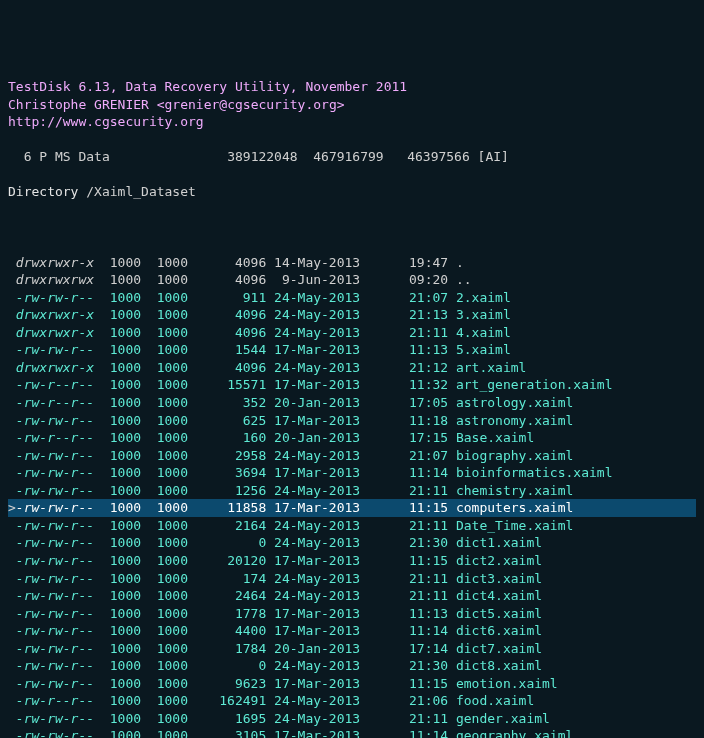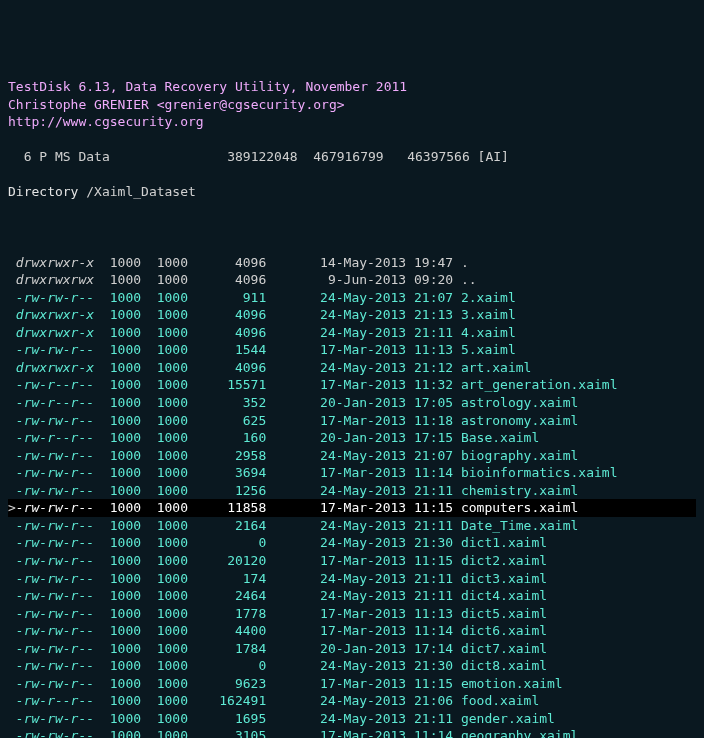--- a/index.html
+++ b/index.html
@@ -15,28 +15,28 @@
     height: 738px;
     box-sizing: border-box;
     overflow: hidden;
   }
   .header { color: #f0abfc; }
   .partition { color: #d0d0d0; }
   .dir-label { color: #e5e5e5; }
   .row { display: block; }
   .normal { color: #d0d0d0; }
   .deleted { color: #5eead4; }
-  .selected { background: #000000; color: #ffffff; }
+  .selected { background: #0c4a6e; color: #ffffff; }
   .cursor { color: #d0d0d0; }
   .perms { display: inline-block; width: 10ch; font-style: italic; }
   .uid { display: inline-block; width: 6ch; text-align: right; }
   .gid { display: inline-block; width: 6ch; text-align: right; }
   .size { display: inline-block; width: 10ch; text-align: right; }
-  .date { display: inline-block; width: 12ch; text-align: right; padding-left: 46px; }
-  .time { display: inline-block; width: 6ch; text-align: right; }
+  .date { display: inline-block; width: 12ch; text-align: right; }
+  .time { display: inline-block; width: 6ch; text-align: right; margin-left: 41px; }
   .name { display: inline-block; padding-left: 1ch; }
 </style>
 </head>
 <body>
 
 
 
 <div class="header"><span>TestDisk 6.13, Data Recovery Utility, November 2011</span>
 <span>Christophe GRENIER &lt;grenier@cgsecurity.org&gt;</span>
 <span>http://www.cgsecurity.org</span></div>

